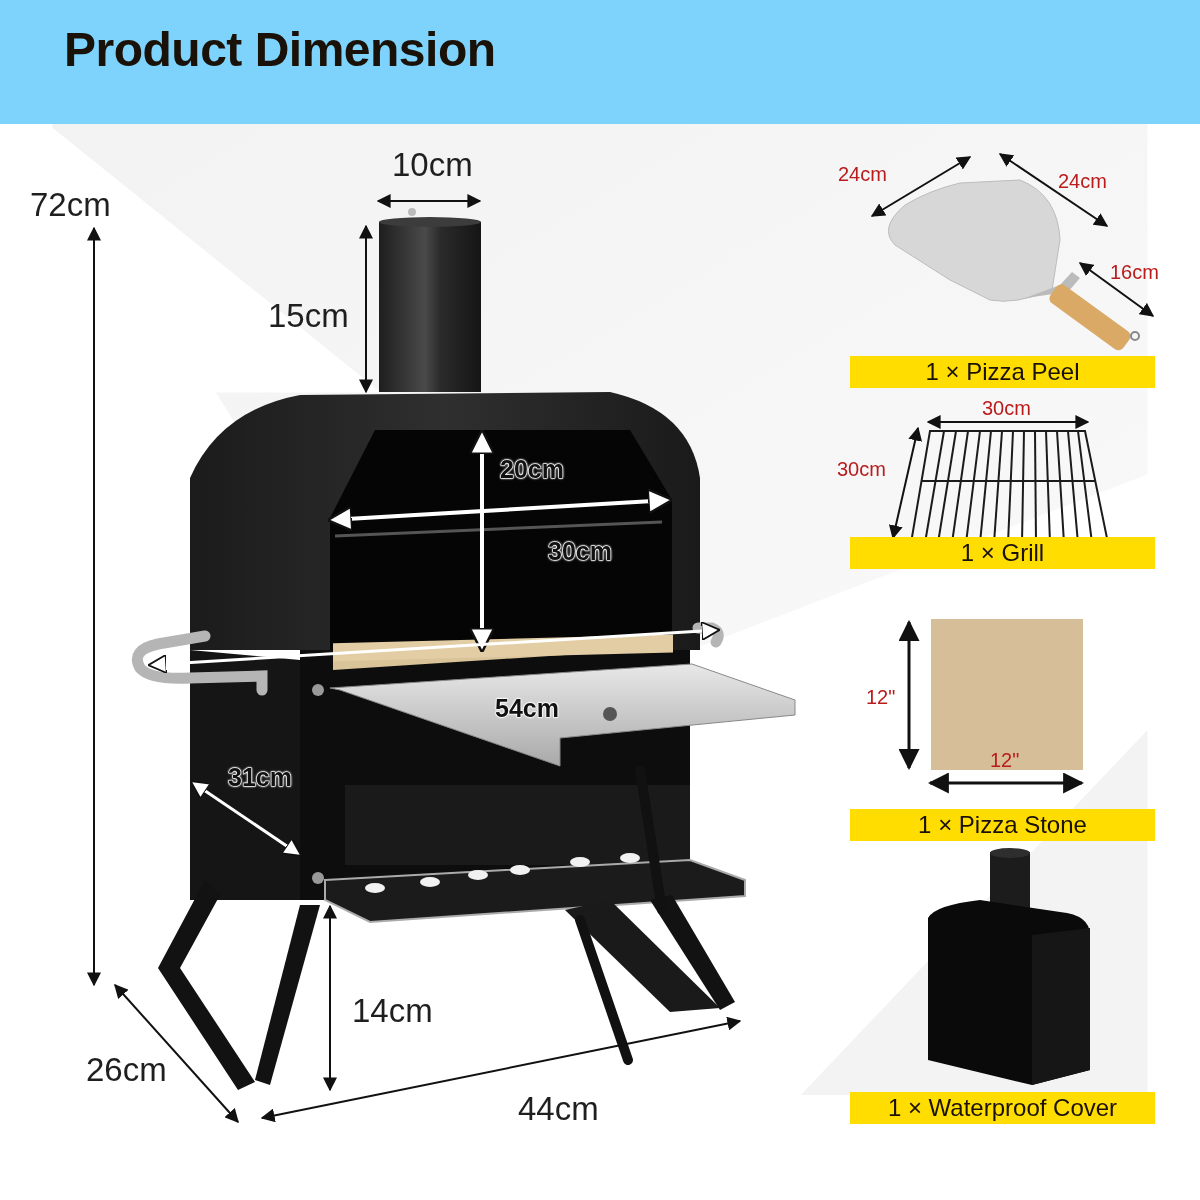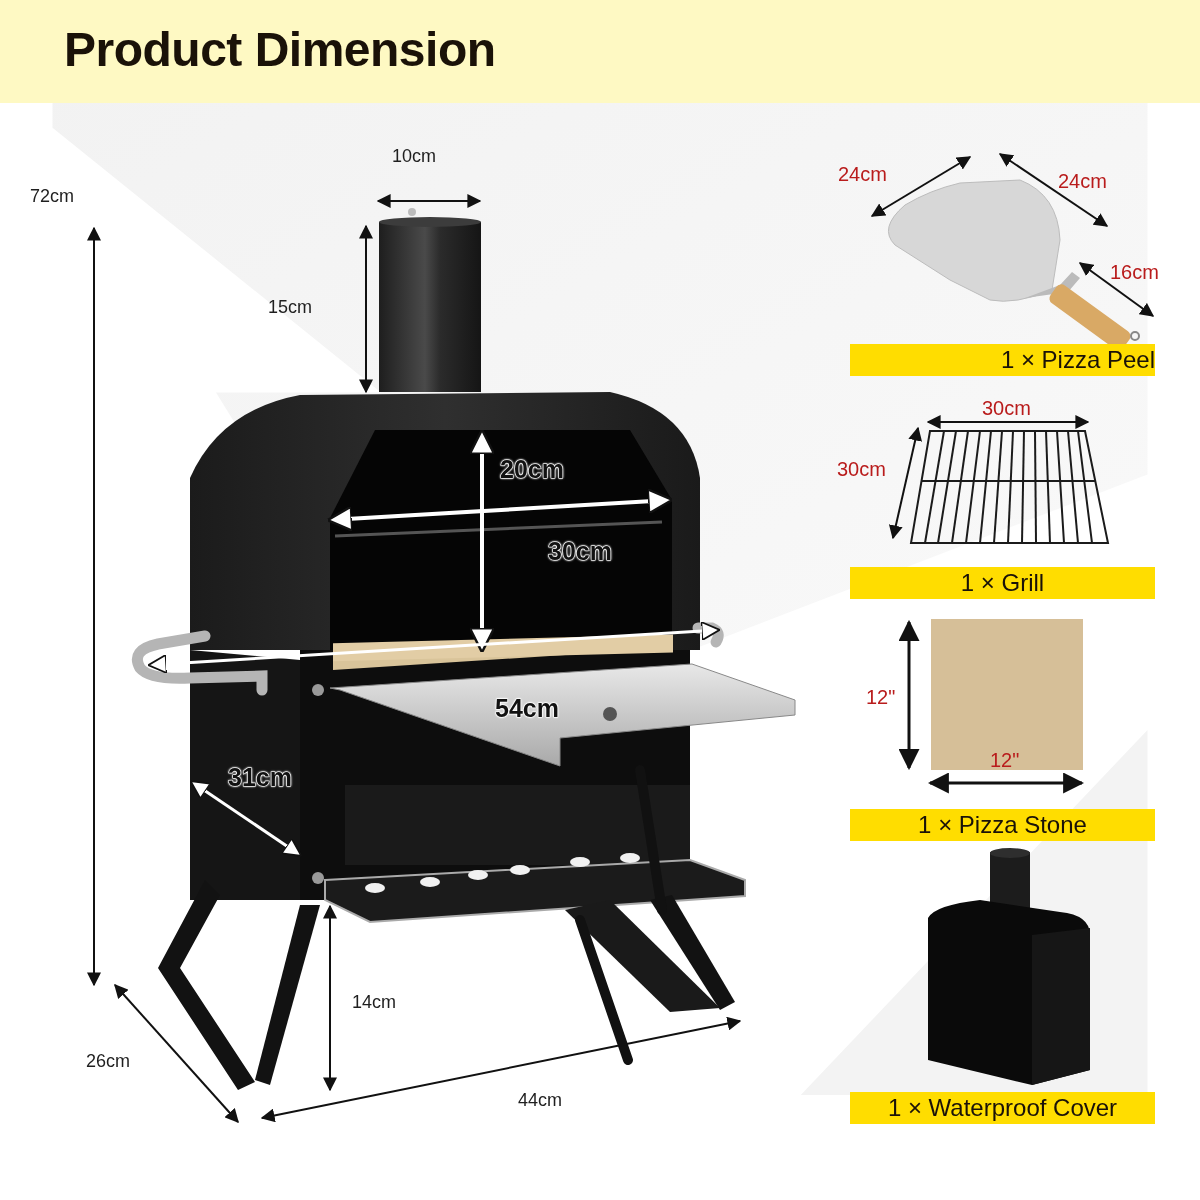--- a/index.html
+++ b/index.html
@@ -1,21 +1,21 @@
 <!DOCTYPE html>
 <html><head>
 <meta charset="utf-8">
 <style>
   html, body { margin:0; padding:0; }
   body { width:1200px; height:1200px; position:relative; overflow:hidden; background:#ffffff; font-family:"Liberation Sans", sans-serif; }
-  .header { position:absolute; left:0; top:0; width:1200px; height:103px; background:#fef9c3; }
+  .header { position:absolute; left:0; top:0; width:1200px; height:124px; background:#7dd3fc; }
   .h-left { position:absolute; left:64px; top:22px; font-size:48px; font-weight:bold; color:#1a1208; letter-spacing:-0.5px; }
   .h-right { position:absolute; left:672px; top:28px; font-size:40px; color:#1a1208; font-weight:normal; }
   .bg-shade { position:absolute; left:0; top:105px; width:1200px; height:1095px; }
-  .lbl { position:absolute; font-size:18px; color:#1f1f1f; white-space:nowrap; }
+  .lbl { position:absolute; font-size:33px; color:#1f1f1f; white-space:nowrap; }
   .lbl-out { position:absolute; font-size:25px; color:#111; font-weight:bold; white-space:nowrap;
              -webkit-text-stroke:1px #fff; paint-order:stroke fill; text-shadow:0 0 2px #fff,0 0 2px #fff,0 0 3px #fff; }
   .lbl-small { position:absolute; font-size:20px; color:#b91c1c; white-space:nowrap; }
   .tag { position:absolute; left:850px; width:305px; height:32px; background:#FFDD00; color:#1a1208; font-size:24px; text-align:center; line-height:32px; }
   svg.layer { position:absolute; left:0; top:0; }
 </style>
 </head>
 <body>
 
 <svg class="layer bg-shade" width="1200" height="1200" viewBox="0 0 1200 1200" style="top:0">
@@ -172,23 +172,23 @@
     <rect x="990" y="852" width="40" height="62" fill="#1c1c1c"></rect>
     <ellipse cx="1010" cy="853" rx="20" ry="5" fill="#2e2e2e"></ellipse>
     <path d="M928,918 Q935,905 980,900 L1060,912 Q1090,915 1090,935 L1090,1070 L1032,1085 L928,1060 Z" fill="#0a0a0a"></path>
     <path d="M1032,935 L1090,928 L1090,1070 L1032,1085 Z" fill="#161616"></path>
   </g>
 </svg>
 
 <div class="lbl-small" style="left:838px; top:163px;">24cm</div>
 <div class="lbl-small" style="left:1058px; top:170px;">24cm</div>
 <div class="lbl-small" style="left:1110px; top:261px;">16cm</div>
-<div class="tag" style="top:344px;text-align:right;">1 × Pizza Peel</div>
+<div class="tag" style="top:356px;">1 × Pizza Peel</div>
 
 <div class="lbl-small" style="left:982px; top:397px;">30cm</div>
 <div class="lbl-small" style="left:837px; top:458px;">30cm</div>
-<div class="tag" style="top:567px;">1 × Grill</div>
+<div class="tag" style="top:537px;">1 × Grill</div>
 
 <div class="lbl-small" style="left:866px; top:686px;">12"</div>
 <div class="lbl-small" style="left:990px; top:749px;">12"</div>
 <div class="tag" style="top:809px;">1 × Pizza Stone</div>
 
 <div class="tag" style="top:1092px;">1 × Waterproof Cover</div>
 
 </body></html>

